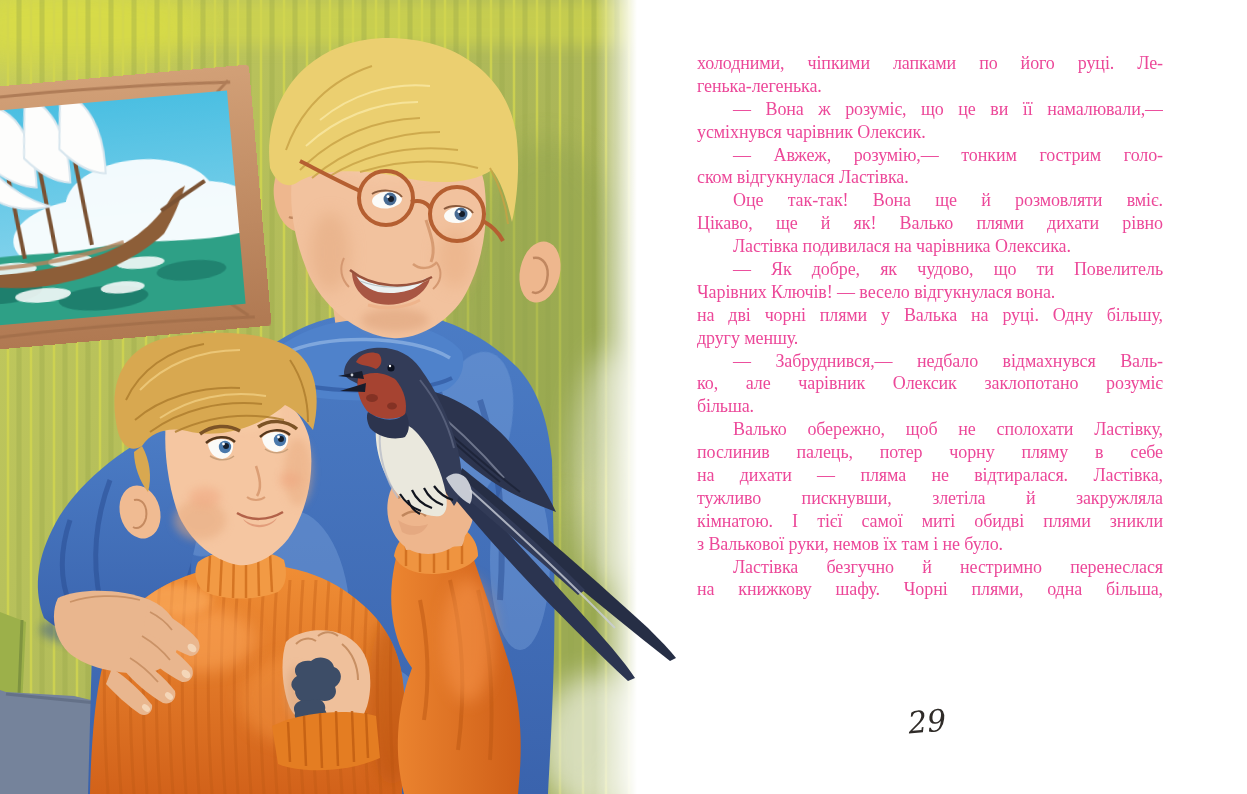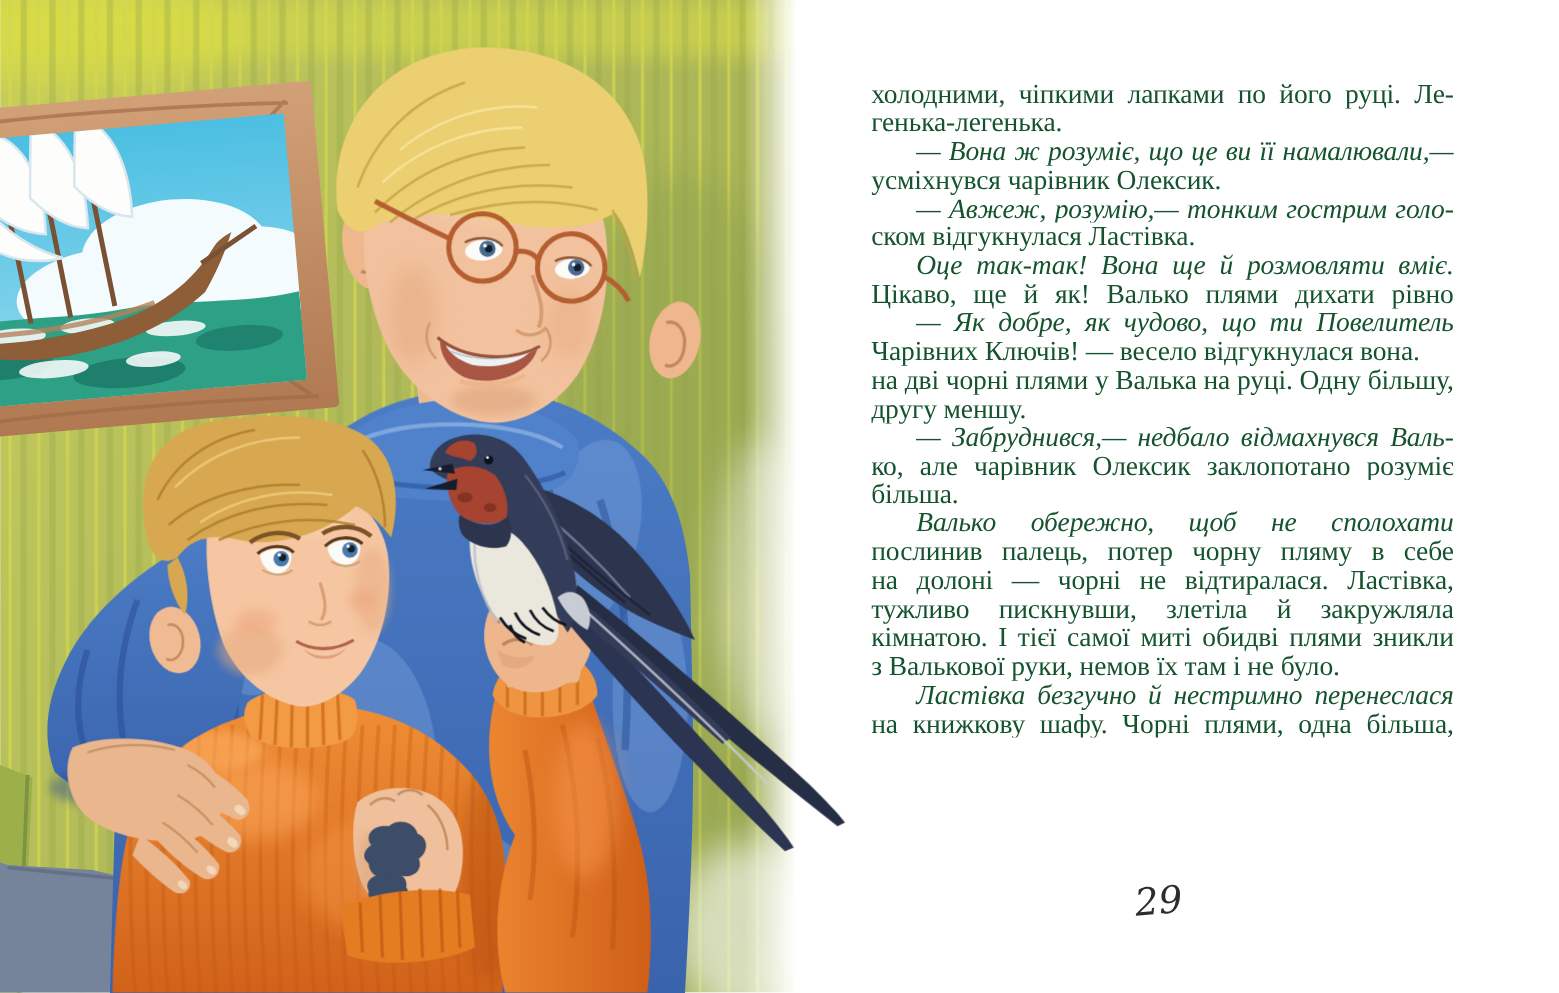--- a/index.html
+++ b/index.html
@@ -1,22 +1,22 @@
 <!DOCTYPE html>
 <html><head>
 <meta charset="utf-8">
 <style>
   html,body{margin:0;padding:0;background:#ffffff;}
   .book-page{position:relative;width:1247px;height:794px;background:#ffffff;overflow:hidden;
              font-family:"Liberation Serif","DejaVu Serif",serif;}
   .illus{position:absolute;left:0;top:0;}
-  .text-col{position:absolute;left:697px;top:64px;width:466px;color:#14532d;
-            font-size:22px;line-height:22.9px;letter-spacing:-0.1px;}
+  .text-col{position:absolute;left:697px;top:52px;width:466px;color:#ec4899;
+            font-size:18px;line-height:22.9px;letter-spacing:-0.1px;}
   .line{text-align:justify;text-align-last:justify;height:22.9px;overflow:hidden;}
-  .line.ind{text-indent:36px;font-style:italic;}
+  .line.ind{text-indent:36px;}
   .line.end{text-align-last:left;}
   .page-number{position:absolute;left:892px;top:704px;width:70px;text-align:center;
                font-family:"DejaVu Serif",serif;font-style:italic;font-size:30px;
                color:#2f2b28;transform:rotate(-5deg);}
 </style>
 </head>
 <body>
 
 <div class="book-page">
 
@@ -466,30 +466,31 @@
 
   <div class="text-col">
       <div class="line">холодними, чіпкими лапками по його руці. Ле-</div>
       <div class="line end">генька-легенька.</div>
       <div class="line ind">— Вона ж розуміє, що це ви її намалювали,—</div>
       <div class="line end">усміхнувся чарівник Олексик.</div>
       <div class="line ind">— Авжеж, розумію,— тонким гострим голо-</div>
       <div class="line end">ском відгукнулася Ластівка.</div>
       <div class="line ind">Оце так-так! Вона ще й розмовляти вміє.</div>
       <div class="line">Цікаво, ще й як! Валько плями дихати рівно</div>
+      <div class="line ind end">Ластівка подивилася на чарівника Олексика.</div>
       <div class="line ind">— Як добре, як чудово, що ти Повелитель</div>
       <div class="line end">Чарівних Ключів! — весело відгукнулася вона.</div>
       <div class="line">на дві чорні плями у Валька на руці. Одну більшу,</div>
       <div class="line end">другу меншу.</div>
       <div class="line ind">— Забруднився,— недбало відмахнувся Валь-</div>
       <div class="line">ко, але чарівник Олексик заклопотано розуміє</div>
       <div class="line end">більша.</div>
       <div class="line ind">Валько обережно, щоб не сполохати Ластівку,</div>
       <div class="line">послинив палець, потер чорну пляму в себе</div>
-      <div class="line">на долоні — чорні не відтиралася. Ластівка,</div>
+      <div class="line">на дихати — пляма не відтиралася. Ластівка,</div>
       <div class="line">тужливо пискнувши, злетіла й закружляла</div>
       <div class="line">кімнатою. І тієї самої миті обидві плями зникли</div>
       <div class="line end">з Валькової руки, немов їх там і не було.</div>
       <div class="line ind">Ластівка безгучно й нестримно перенеслася</div>
       <div class="line">на книжкову шафу. Чорні плями, одна більша,</div>
     </div>
 
   <div class="page-number">29</div>
 
 </div>

